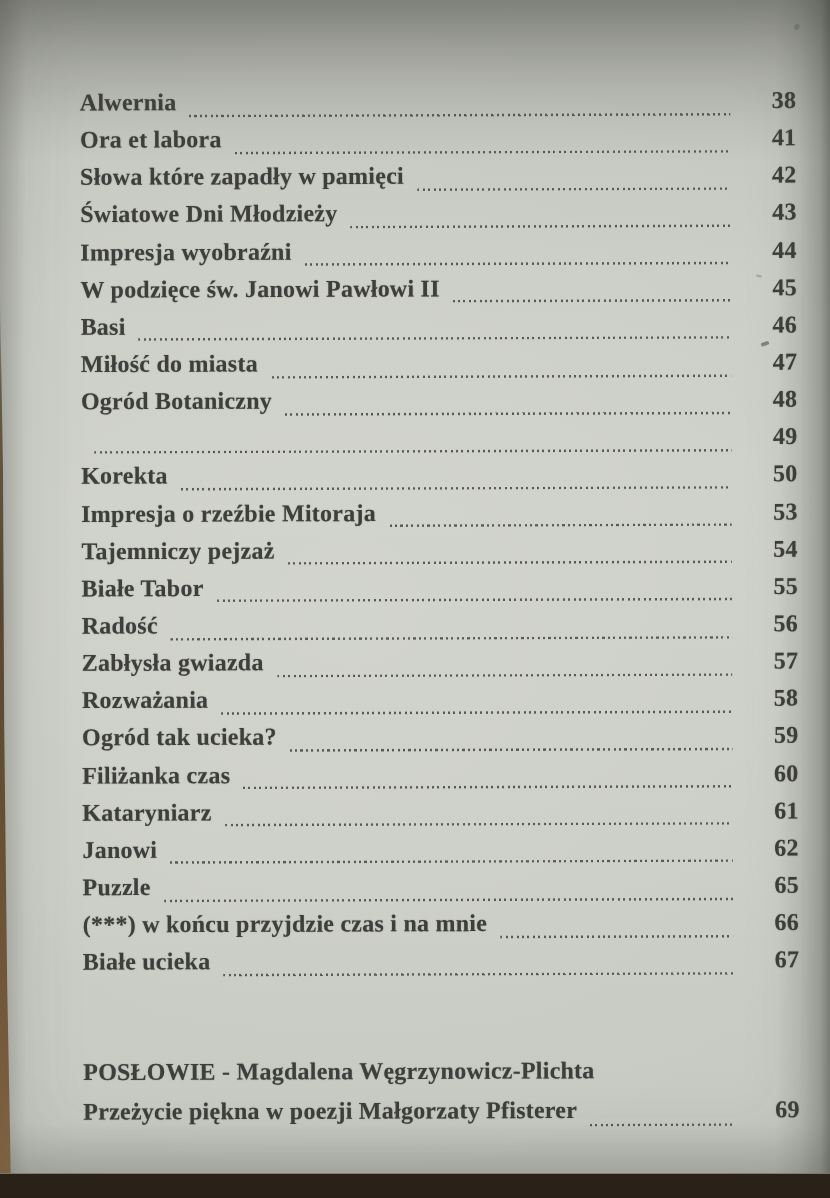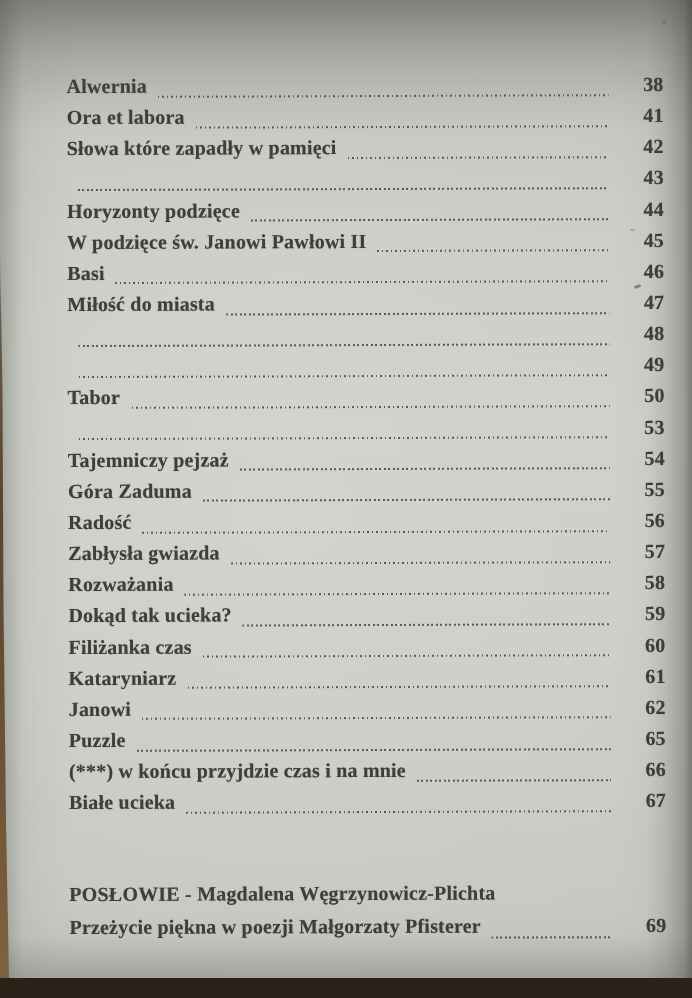--- a/index.html
+++ b/index.html
@@ -119,26 +119,27 @@
     <span class="num">41</span>
   </div>
 
   <div class="row">
     <span class="title">Słowa które zapadły w pamięci</span>
     <span class="leader"></span>
     <span class="num">42</span>
   </div>
 
   <div class="row">
+    <span class="title">Światowe Dni Młodzieży</span>
     <span class="leader"></span>
     <span class="num">43</span>
   </div>
 
   <div class="row">
-    <span class="title">Horyzonty podzięce</span>
+    <span class="title">Impresja wyobraźni</span>
     <span class="leader"></span>
     <span class="num">44</span>
   </div>
 
   <div class="row">
     <span class="title">W podzięce św. Janowi Pawłowi II</span>
     <span class="leader"></span>
     <span class="num">45</span>
   </div>
 
@@ -148,48 +149,50 @@
     <span class="num">46</span>
   </div>
 
   <div class="row">
     <span class="title">Miłość do miasta</span>
     <span class="leader"></span>
     <span class="num">47</span>
   </div>
 
   <div class="row">
+    <span class="title">Ogród Botaniczny</span>
     <span class="leader"></span>
     <span class="num">48</span>
   </div>
 
   <div class="row">
     <span class="leader"></span>
     <span class="num">49</span>
   </div>
 
   <div class="row">
-    <span class="title">Tabor</span>
+    <span class="title">Korekta</span>
     <span class="leader"></span>
     <span class="num">50</span>
   </div>
 
   <div class="row">
+    <span class="title">Impresja o rzeźbie Mitoraja</span>
     <span class="leader"></span>
     <span class="num">53</span>
   </div>
 
   <div class="row">
     <span class="title">Tajemniczy pejzaż</span>
     <span class="leader"></span>
     <span class="num">54</span>
   </div>
 
   <div class="row">
-    <span class="title">Góra Zaduma</span>
+    <span class="title">Białe Tabor</span>
     <span class="leader"></span>
     <span class="num">55</span>
   </div>
 
   <div class="row">
     <span class="title">Radość</span>
     <span class="leader"></span>
     <span class="num">56</span>
   </div>
 
@@ -199,21 +202,21 @@
     <span class="num">57</span>
   </div>
 
   <div class="row">
     <span class="title">Rozważania</span>
     <span class="leader"></span>
     <span class="num">58</span>
   </div>
 
   <div class="row">
-    <span class="title">Dokąd tak ucieka?</span>
+    <span class="title">Ogród tak ucieka?</span>
     <span class="leader"></span>
     <span class="num">59</span>
   </div>
 
   <div class="row">
     <span class="title">Filiżanka czas</span>
     <span class="leader"></span>
     <span class="num">60</span>
   </div>
 

